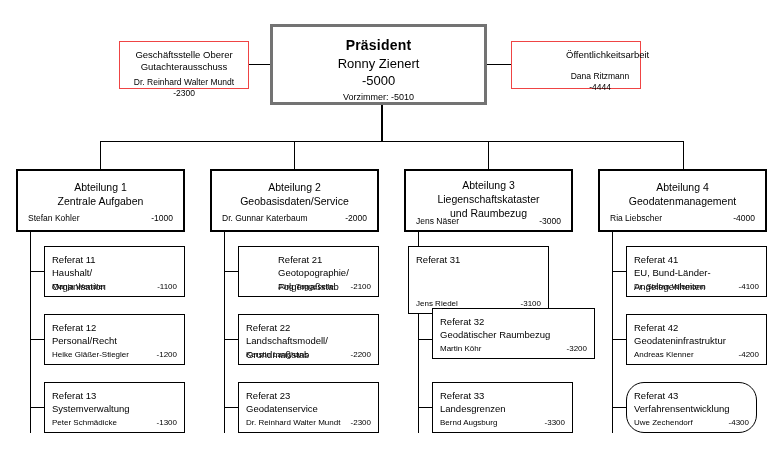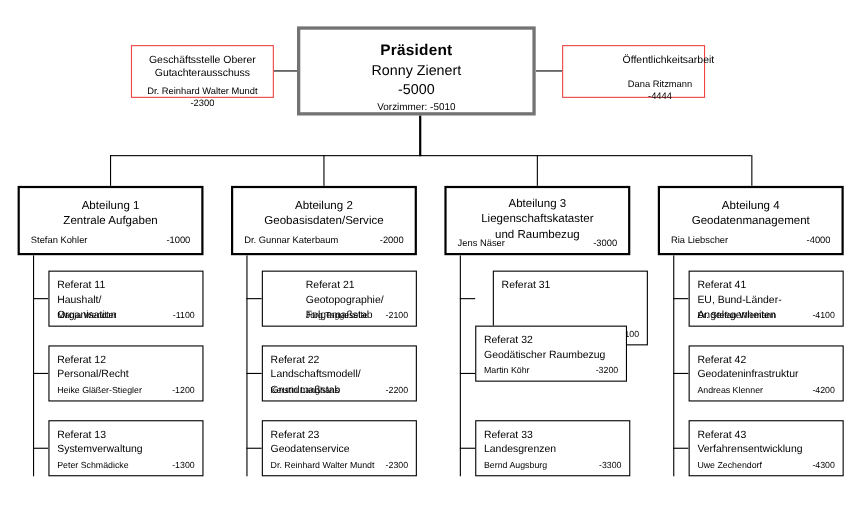--- a/index.html
+++ b/index.html
@@ -296,31 +296,31 @@
       <div class="dept-num">Abteilung 3</div>
       <div class="dept-title">Liegenschaftskataster</div>
       <div class="dept-title">und Raumbezug</div>
       <div class="dept-foot" style="bottom:4px;">
         <span class="nm">Jens Näser</span>
         <span class="ext">-3000</span>
       </div>
     </div>
   </div>
 
-  <div class="box" style="left:448px; top:246px; width:141px; height:68px;">
+  <div class="box" style="left:408px; top:246px; width:141px; height:68px;">
     <div class="ref-inner">
       <div class="ref-num">Referat 31</div>
       <div class="ref-foot">
         <span class="nm">Jens Riedel</span>
         <span class="ext">-3100</span>
       </div>
     </div>
   </div>
 
-  <div class="box" style="left:432px; top:296px; width:138px; height:51px;">
+  <div class="box" style="left:432px; top:308px; width:163px; height:51px;">
     <div class="ref-inner">
       <div class="ref-num">Referat 32</div>
       <div class="ref-title">Geodätischer Raumbezug</div>
       <div class="ref-foot">
         <span class="nm">Martin Köhr</span>
         <span class="ext">-3200</span>
       </div>
     </div>
   </div>
 
@@ -362,21 +362,21 @@
     <div class="ref-inner">
       <div class="ref-num">Referat 42</div>
       <div class="ref-title">Geodateninfrastruktur</div>
       <div class="ref-foot">
         <span class="nm">Andreas Klenner</span>
         <span class="ext">-4200</span>
       </div>
     </div>
   </div>
 
-  <div class="box" style="left:626px; top:382px; width:141px; height:51px;">
+  <div class="box" style="left:626px; top:382px; width:131px; height:51px;border-radius:18px;">
     <div class="ref-inner">
       <div class="ref-num">Referat 43</div>
       <div class="ref-title">Verfahrensentwicklung</div>
       <div class="ref-foot">
         <span class="nm">Uwe Zechendorf</span>
         <span class="ext">-4300</span>
       </div>
     </div>
   </div>
 

